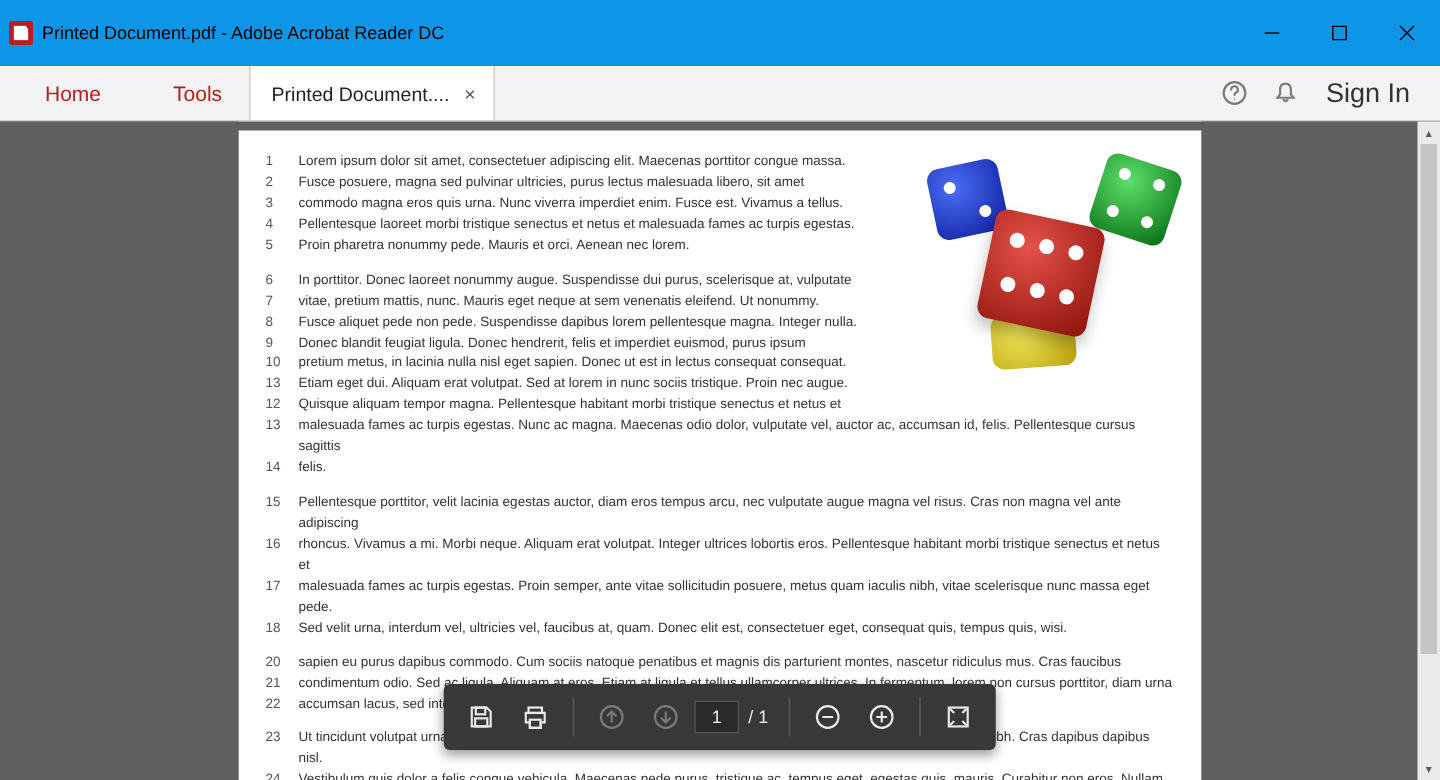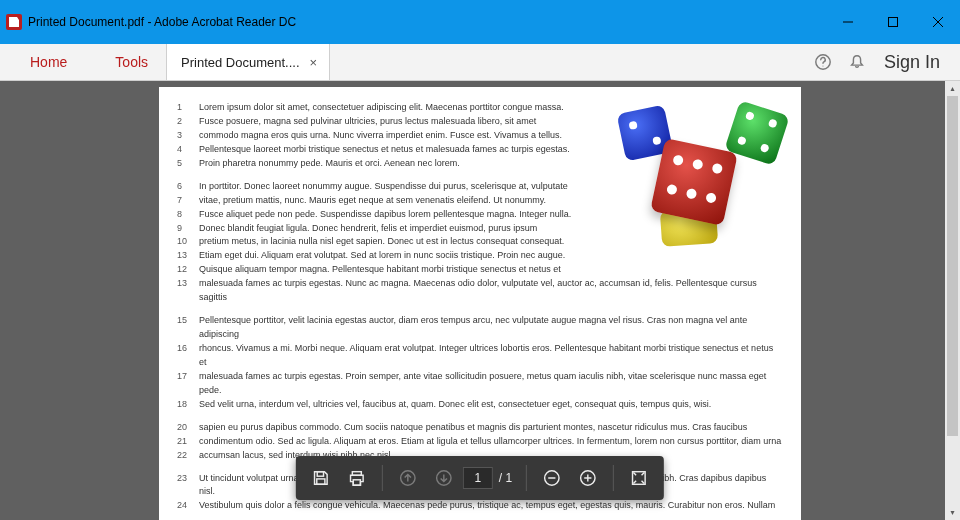--- a/index.html
+++ b/index.html
@@ -181,20 +181,24 @@
             <span class="ln-txt">Etiam eget dui. Aliquam erat volutpat. Sed at lorem in nunc sociis tristique. Proin nec augue.</span>
           </div>
           <div class="line">
             <span class="ln-num">12</span>
             <span class="ln-txt">Quisque aliquam tempor magna. Pellentesque habitant morbi tristique senectus et netus et</span>
           </div>
           <div class="line">
             <span class="ln-num">13</span>
             <span class="ln-txt">malesuada fames ac turpis egestas. Nunc ac magna. Maecenas odio dolor, vulputate vel, auctor ac, accumsan id, felis. Pellentesque cursus sagittis</span>
           </div>
+          <div class="line">
+            <span class="ln-num">14</span>
+            <span class="ln-txt">felis.</span>
+          </div>
           <div class="para-gap"></div>
           <div class="line">
             <span class="ln-num">15</span>
             <span class="ln-txt">Pellentesque porttitor, velit lacinia egestas auctor, diam eros tempus arcu, nec vulputate augue magna vel risus. Cras non magna vel ante adipiscing</span>
           </div>
           <div class="line">
             <span class="ln-num">16</span>
             <span class="ln-txt">rhoncus. Vivamus a mi. Morbi neque. Aliquam erat volutpat. Integer ultrices lobortis eros. Pellentesque habitant morbi tristique senectus et netus et</span>
           </div>
           <div class="line">

